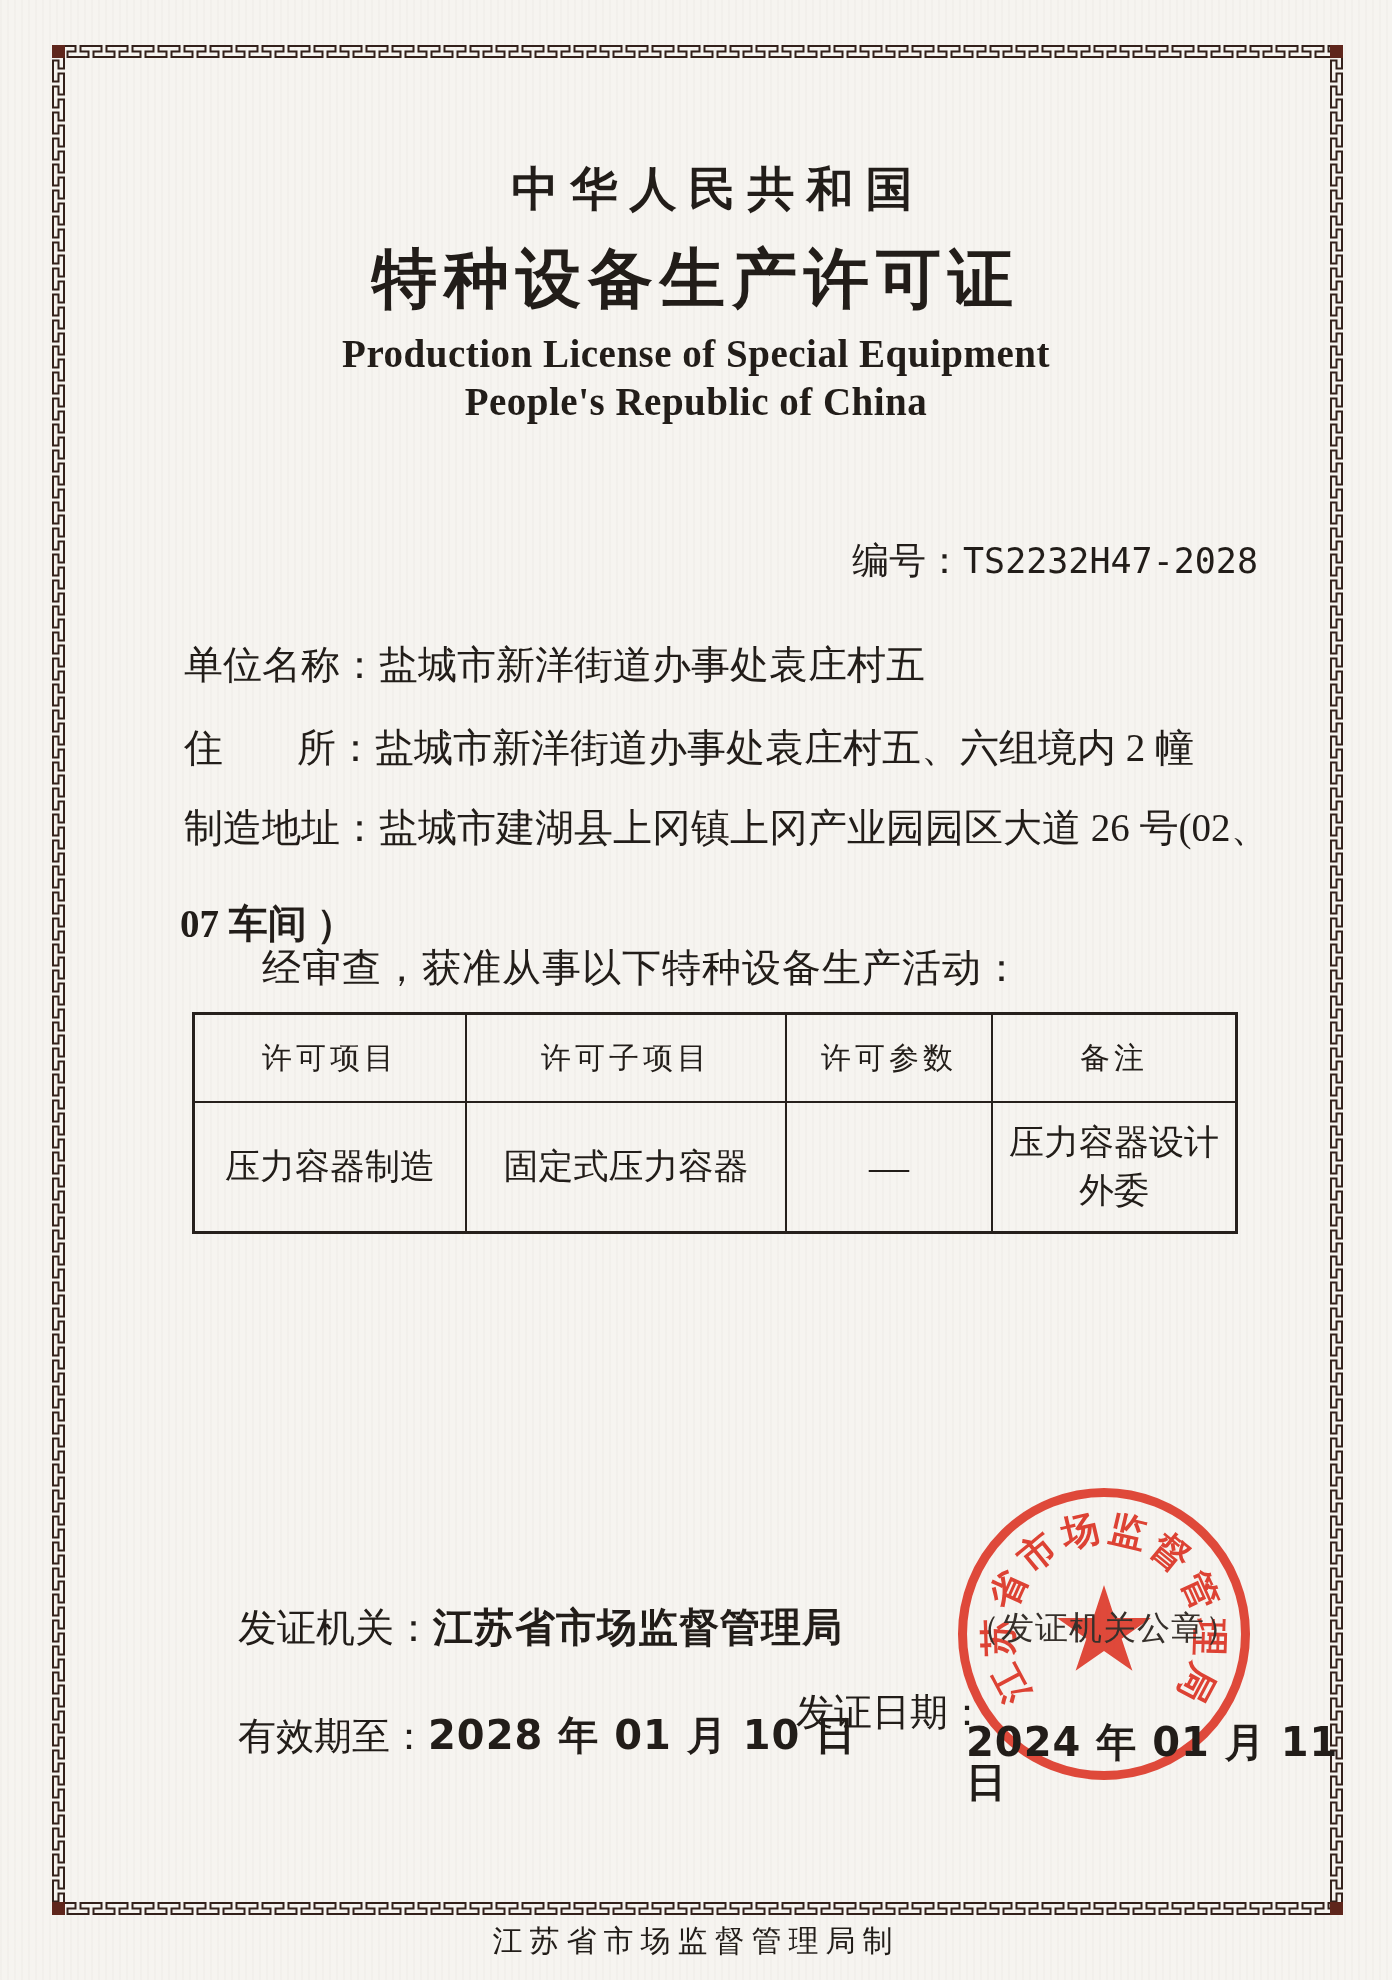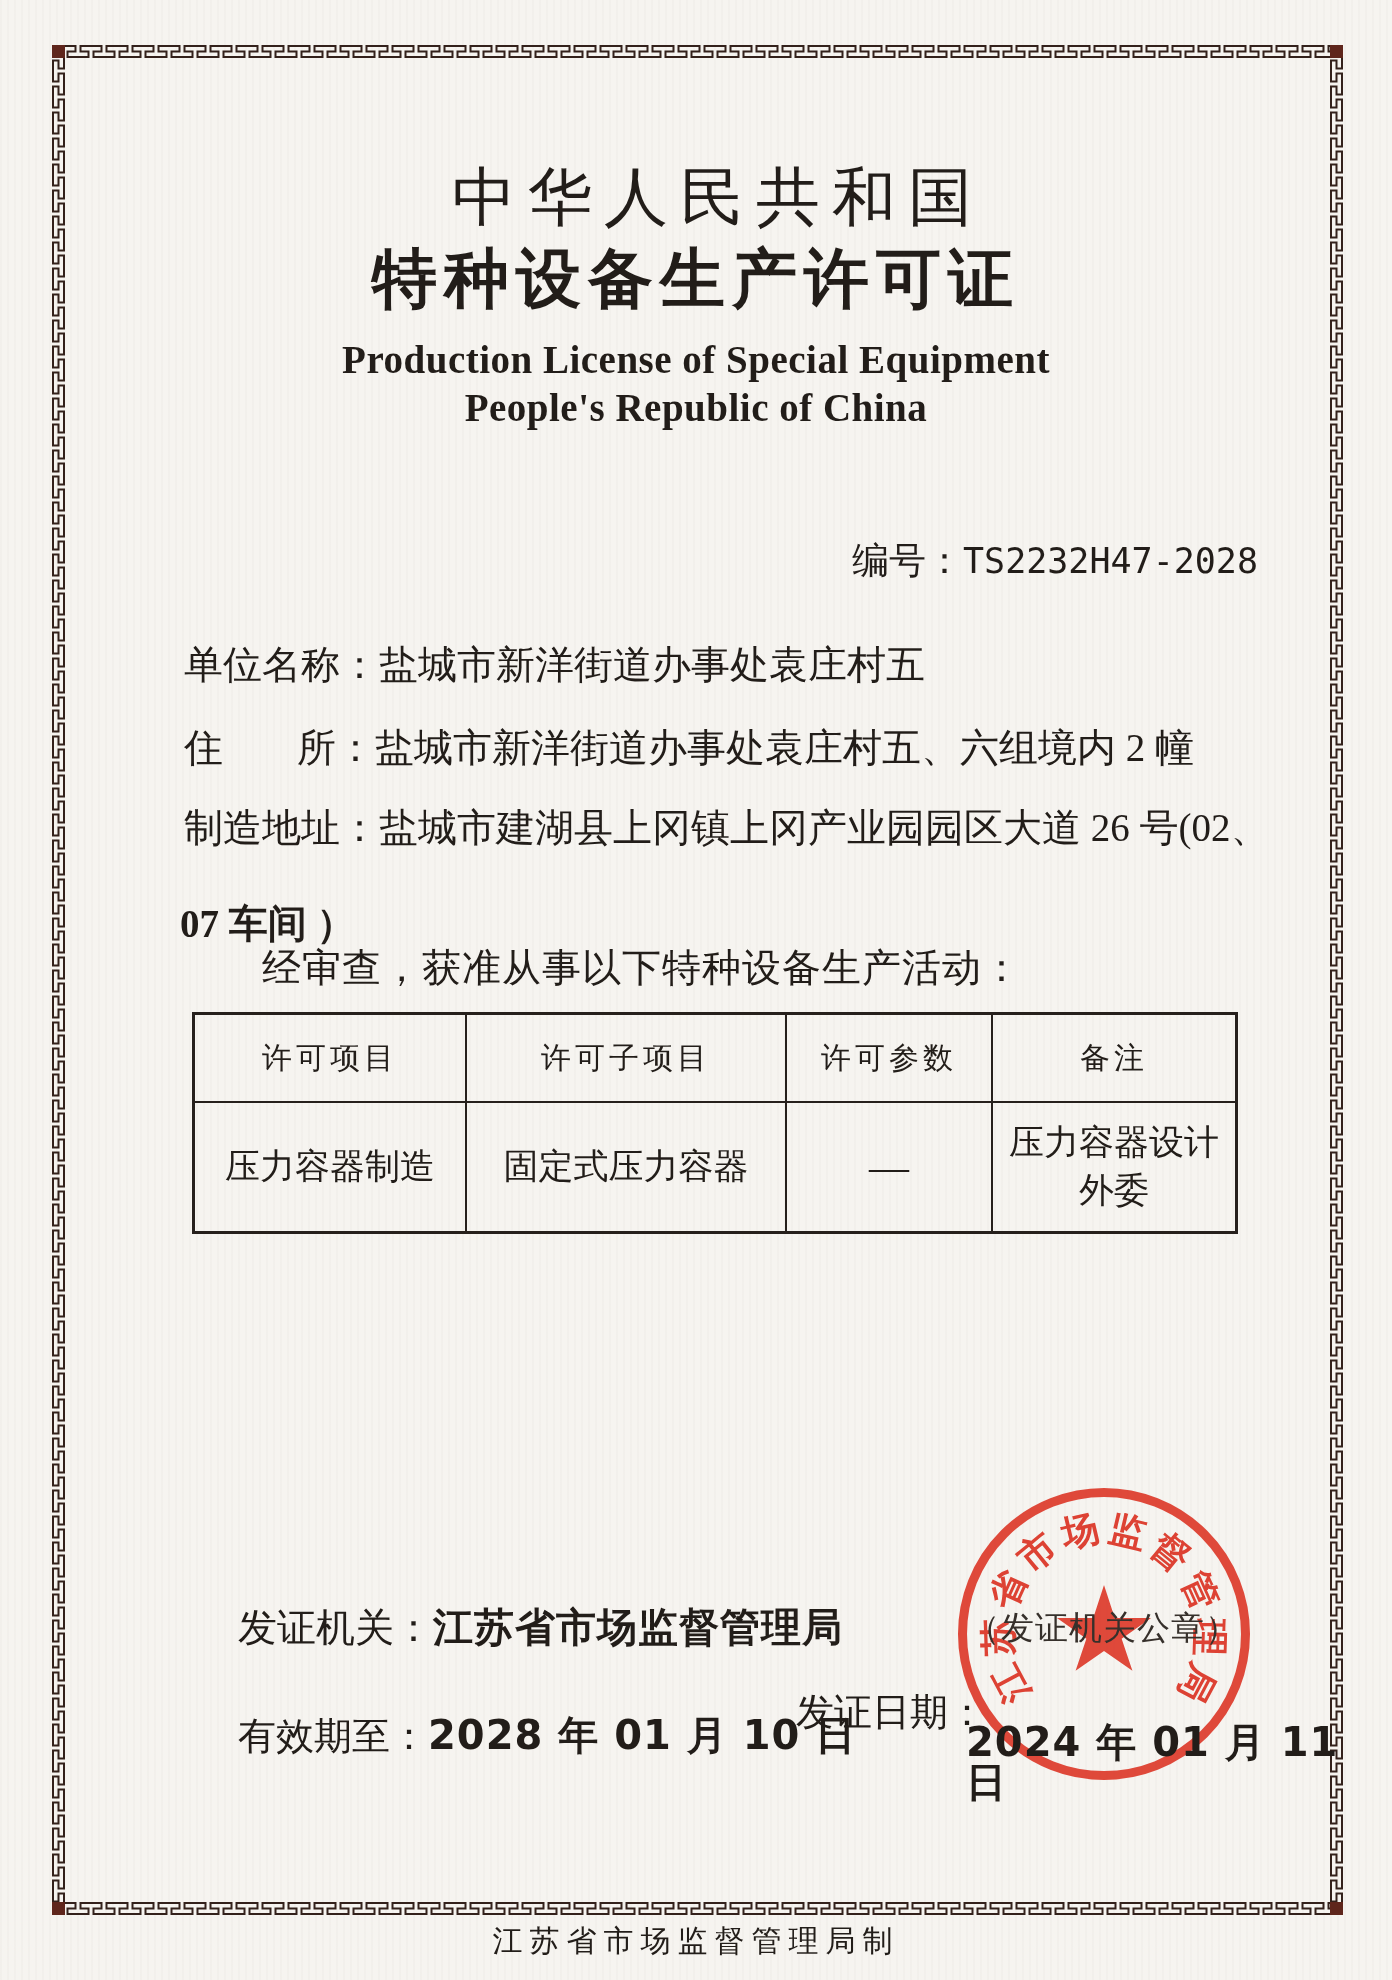--- a/index.html
+++ b/index.html
@@ -12,23 +12,23 @@
     color:#221d19;
   }
   .abs{position:absolute;}
   .center{left:0;right:0;text-align:center;}
 
   
   .frame path{stroke:#33211b;stroke-width:2;fill:none;}
   .corner{position:absolute;width:13px;height:13px;background:#5f261c;}
 
   
-  .title-cn1{top:166px;font-size:64px;font-weight:normal;letter-spacing:12px;line-height:1;padding-left:44px;}
+  .title-cn1{top:166px;font-size:47px;font-weight:bold;letter-spacing:12px;line-height:1;padding-left:44px;}
   .title-cn2{top:247px;font-size:65px;font-weight:bold;letter-spacing:7px;line-height:1;}
-  .title-en{font-size:39px;font-weight:bold;letter-spacing:0.5px;line-height:1;margin-top:6px;}
+  .title-en{font-size:39px;font-weight:bold;letter-spacing:0.5px;line-height:1;}
   .title-en1{top:334px;}
   .title-en2{top:382px;}
 
   
   .serial{top:542px;right:134px;font-size:37px;line-height:1;}
   .serial .num{font-family:"DejaVu Sans Mono","Liberation Mono",monospace;font-size:35px;letter-spacing:0px;}
 
   
   .fline{font-size:39px;line-height:1;white-space:nowrap;}
   .l-unit{top:645px;left:184px;}

